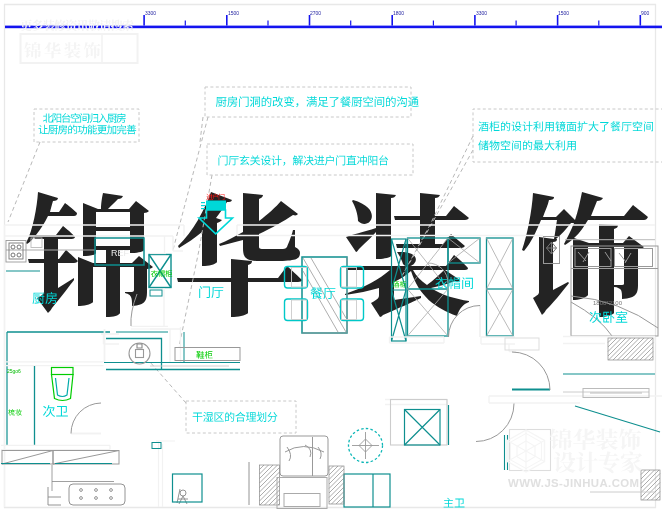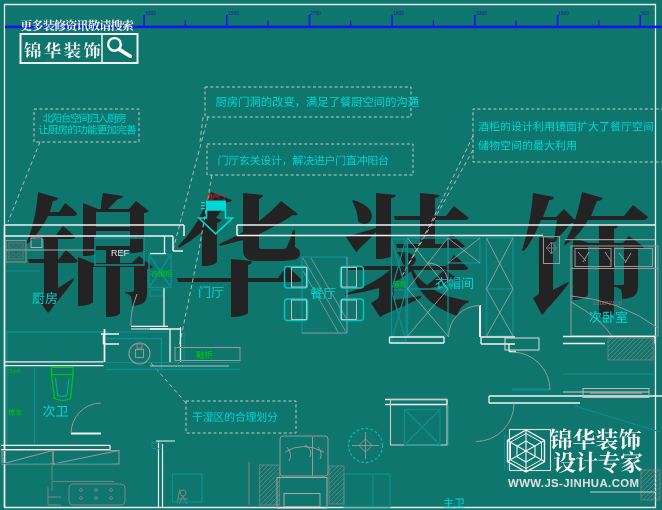--- a/index.html
+++ b/index.html
@@ -1,14 +1,14 @@
 <!DOCTYPE html>
 <html><head><meta charset="utf-8"><style>
 html,body{margin:0;padding:0;background:#000;}
-#page{position:relative;width:662px;height:510px;background:#0f766e;overflow:hidden;font-family:"Liberation Sans",sans-serif;}
+#page{position:relative;width:662px;height:510px;background:#ffffff;overflow:hidden;font-family:"Liberation Sans",sans-serif;}
 </style></head><body>
 <div id="page">
 <svg width="662" height="510" viewBox="0 0 662 510" xmlns="http://www.w3.org/2000/svg" style="position:absolute;left:0;top:0">
 
 <g>
 <path d="M83 203V256H86C92 256 96 254 96 253V250H106V263H93L78 257V306H80C86 306 93 303 93 302V267H106V317H109C116 317 120 314 120 313V267H134V290C134 291 133 292 132 292C130 292 125 292 125 292V293C129 294 130 295 131 297C132 299 132 302 132 306C146 305 147 300 147 291V269C150 269 152 268 153 267L139 256L132 263H120V250H130V253H132C139 253 144 251 144 250V213C146 213 148 212 149 211L136 201L129 209H108C111 206 115 202 118 199C121 199 122 198 123 196L103 193C102 197 101 204 101 209H98ZM120 246H96V231H130V246ZM96 227V212H130V227ZM63 226 56 235H36C41 229 45 222 48 216H74C76 216 77 215 77 213C73 209 65 203 65 203L59 212H50C51 208 52 204 53 201C56 201 58 200 58 198L38 192C37 207 33 230 26 243L27 244C30 242 32 240 34 237L35 239H44V259H28L29 263H44V291C44 294 43 295 37 298L48 313C49 312 51 310 52 308C62 296 70 285 74 280L74 278L58 288V263H74C76 263 77 262 78 261C73 256 66 250 66 250L59 259H58V239H72C73 239 75 238 75 237C71 232 63 226 63 226Z" fill="#232323"></path>
 <path d="M263 195 243 193V232C235 236 227 241 219 244L220 246C228 244 235 242 243 240V248C243 258 246 261 260 261H273C294 261 300 260 300 253C300 251 299 249 295 247L295 230H293C291 238 288 244 287 247C286 248 285 249 283 249C282 249 278 249 274 249H263C259 249 259 248 259 246V234C272 228 284 221 293 215C296 216 297 215 298 214L281 201C276 207 268 214 259 221V199C261 198 263 197 263 195ZM287 266 278 278H248V265C251 264 252 263 252 261L231 259V278H177L178 282H231V317H234C240 317 248 314 248 313V282H298C300 282 302 281 302 280C296 274 287 266 287 266ZM232 200 211 192C205 209 193 232 178 246L179 248C187 243 195 238 202 232V266H205C211 266 217 263 217 262V223C220 222 221 221 222 220L216 218C220 213 224 207 227 202C230 202 231 202 232 200Z" fill="#232323"></path>
 <path d="M353 200 352 201C355 206 358 214 358 221C369 232 385 209 353 200ZM454 255 446 266H410C418 264 421 251 398 252L397 252C399 255 402 260 403 264C404 265 405 266 406 266H347L348 270H390C380 279 363 288 345 294L345 295C358 293 369 291 379 288V295C379 298 378 299 371 303L380 317C381 317 382 316 383 315C399 308 413 302 421 298L421 296L394 300V282C401 279 406 275 411 271C419 296 435 308 457 316C459 309 463 304 469 302V301C455 299 442 295 431 288C439 286 448 284 455 281C457 282 459 282 460 280L445 270H465C467 270 468 269 468 268C463 262 454 255 454 255ZM427 285C421 281 416 276 413 270H444C440 274 433 281 427 285ZM346 237 356 252C357 252 358 250 359 249C366 242 372 237 376 232V259H379C384 259 391 257 391 256V198C394 198 395 197 396 195L376 193V228C364 232 351 235 346 237ZM440 195 420 193V216H394L395 220H420V244H396L397 248H461C463 248 464 247 465 246C459 241 451 234 451 234L443 244H435V220H465C467 220 468 219 469 218C463 213 454 206 454 206L446 216H435V198C438 198 439 197 440 195Z" fill="#232323"></path>
 <path d="M618 225 599 224V243H589L574 238C580 233 584 226 588 220H644C646 220 647 219 648 217C642 212 633 205 633 205L624 216H591C593 211 595 206 597 201C600 201 602 200 603 198L582 192C580 202 578 211 575 220L564 209L556 217H543C545 211 548 205 549 200C553 200 554 199 554 197L533 193C532 211 527 236 522 250L524 251C531 243 536 232 541 220H557C556 226 555 234 554 239L554 239L539 237V292C539 294 538 295 533 298L542 315C543 314 545 312 546 310C557 299 565 288 569 283L568 282L553 290V242C556 242 557 241 557 239L556 239C561 235 567 228 571 223L574 223C571 231 567 238 564 244L565 245C568 243 571 241 573 239V300H575C581 300 588 296 588 295V247H599V317H602C607 317 614 314 614 313V247H624V283C624 284 624 285 622 285C620 285 614 285 614 285V287C618 287 620 289 621 290C622 292 622 295 622 299C637 298 638 293 638 284V249C641 249 643 248 644 247L629 236L623 243H614V229C617 228 618 227 618 225Z" fill="#232323"></path>
 </g>

